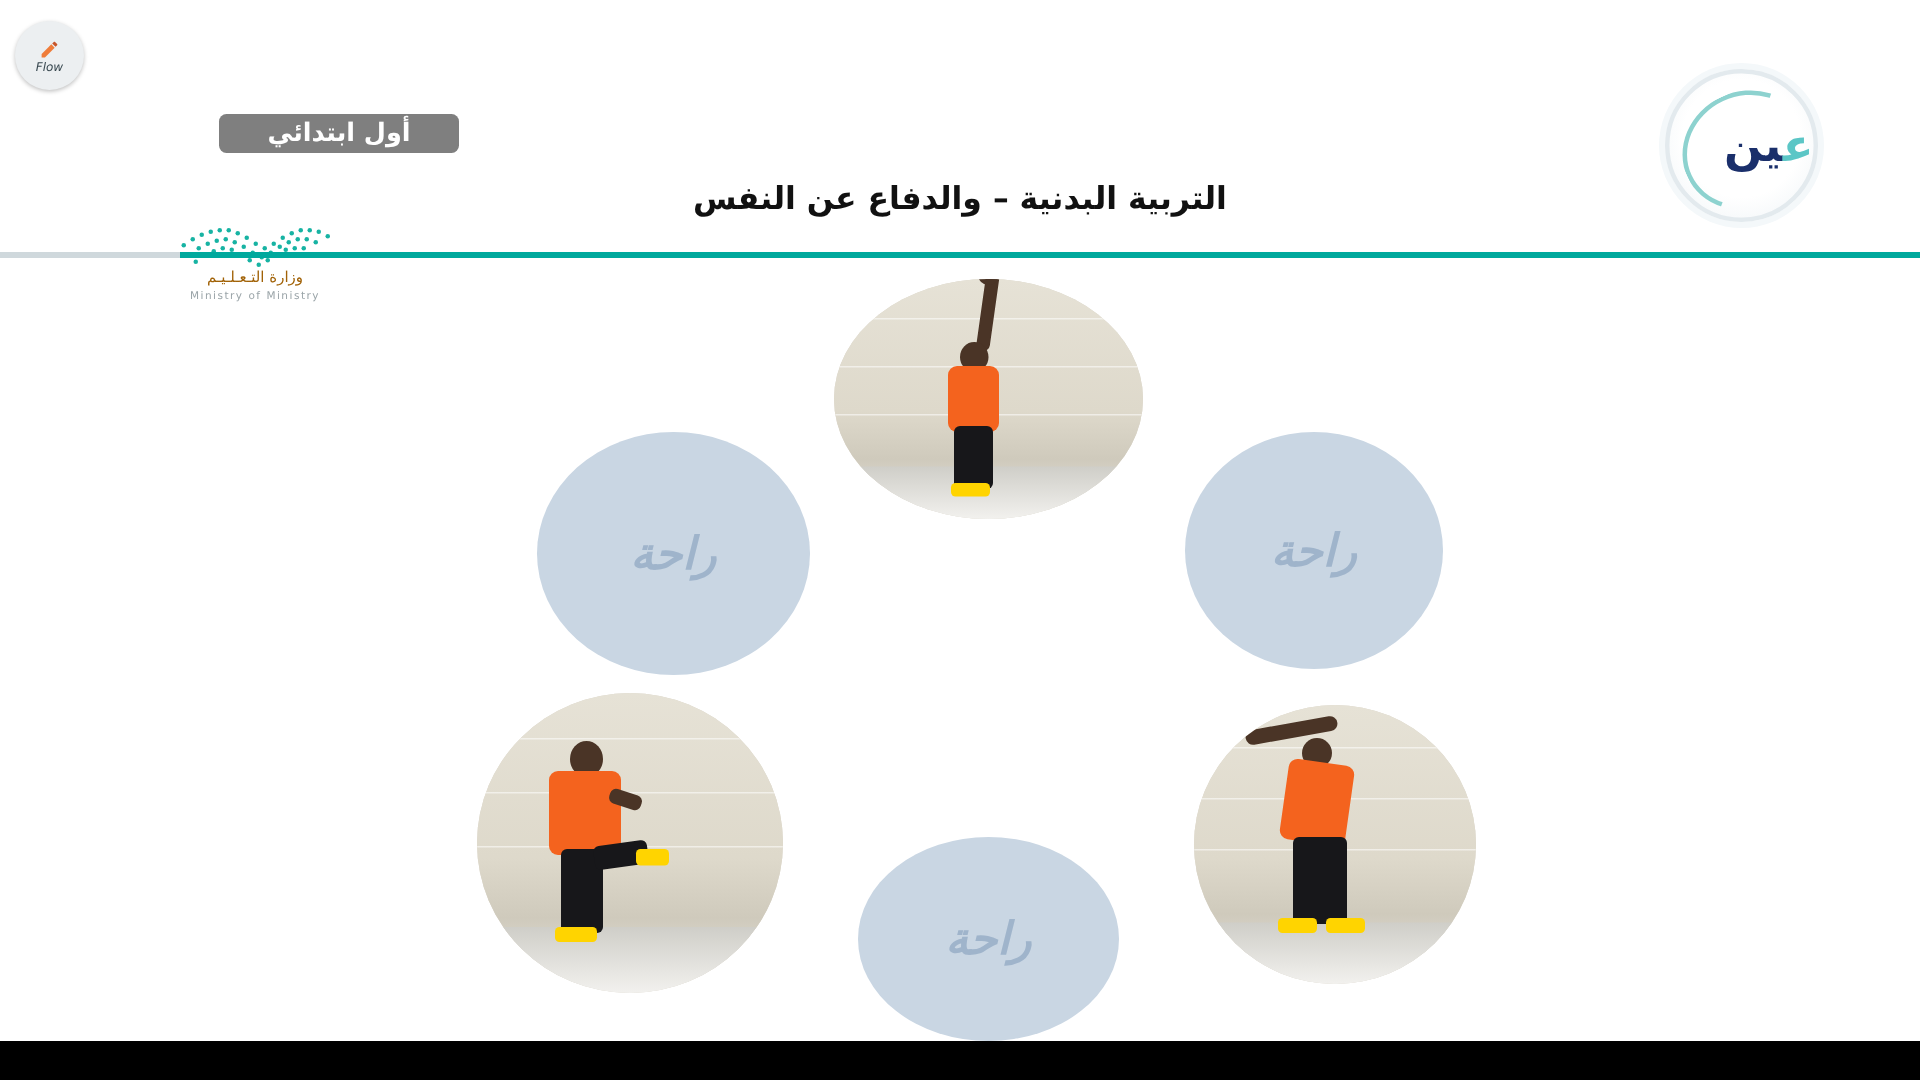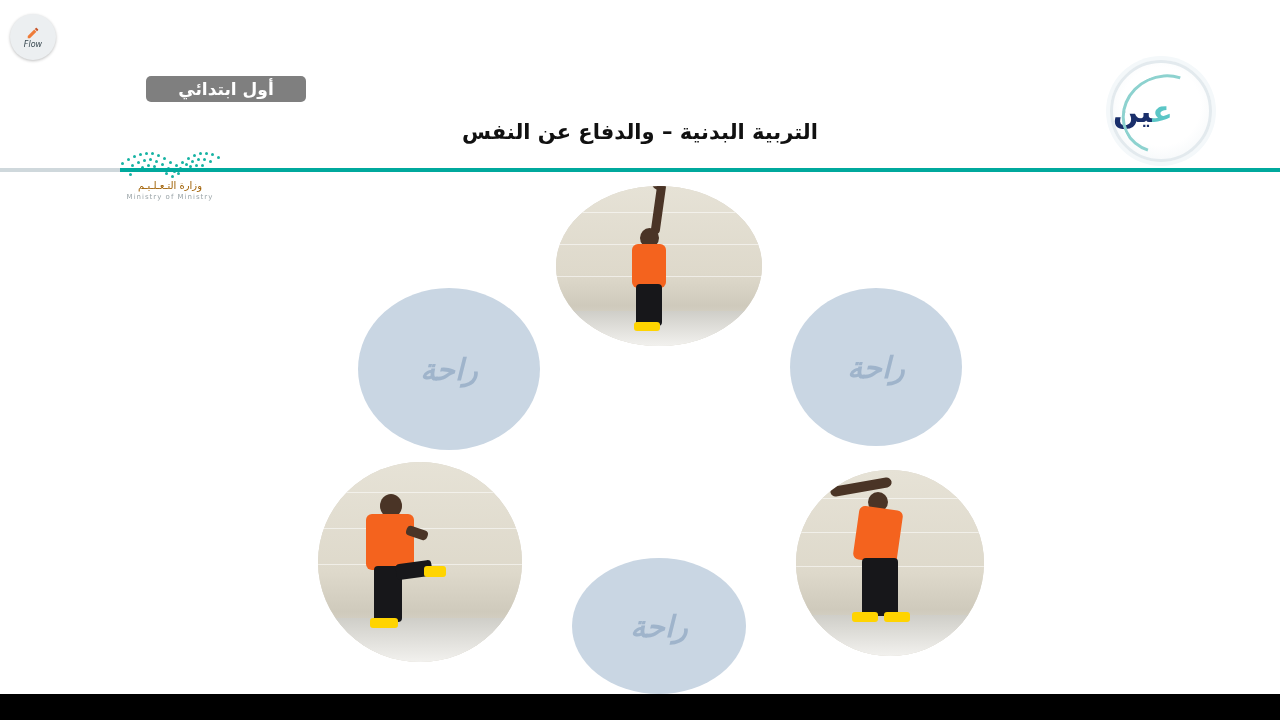--- a/index.html
+++ b/index.html
@@ -126,30 +126,30 @@
     direction: rtl;
     font-size: 21px;
     font-weight: bold;
     color: #111111;
   }
 
   
   .ien {
     position: absolute;
     right: 68px;
-    top: 60px;
+    top: 46px;
     width: 96px;
     height: 96px;
     border-radius: 50%;
     background: radial-gradient(circle at 50% 45%, #ffffff 55%, #eef3f6 100%);
     border: 3px solid #e3eaee;
     box-shadow: 0 0 0 4px #f4f8fa;
     display: flex;
     align-items: center;
-    justify-content: flex-start;
+    justify-content: flex-end;
   }
   .ien .txt {
     direction: rtl;
     font-size: 30px;
     font-weight: bold;
     color: #5bc6c6;
     letter-spacing: -1px;
   }
   .ien .txt .b { color: #1a2f6b; }
   .ien-swoosh {

